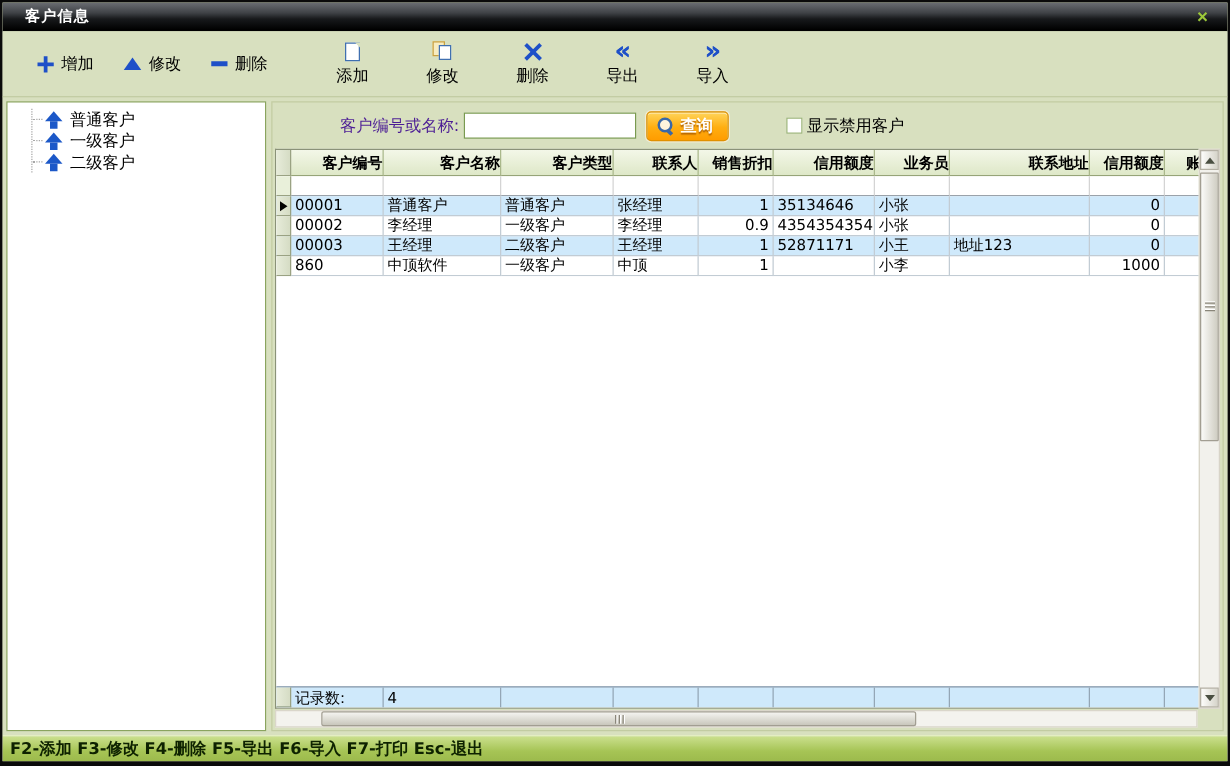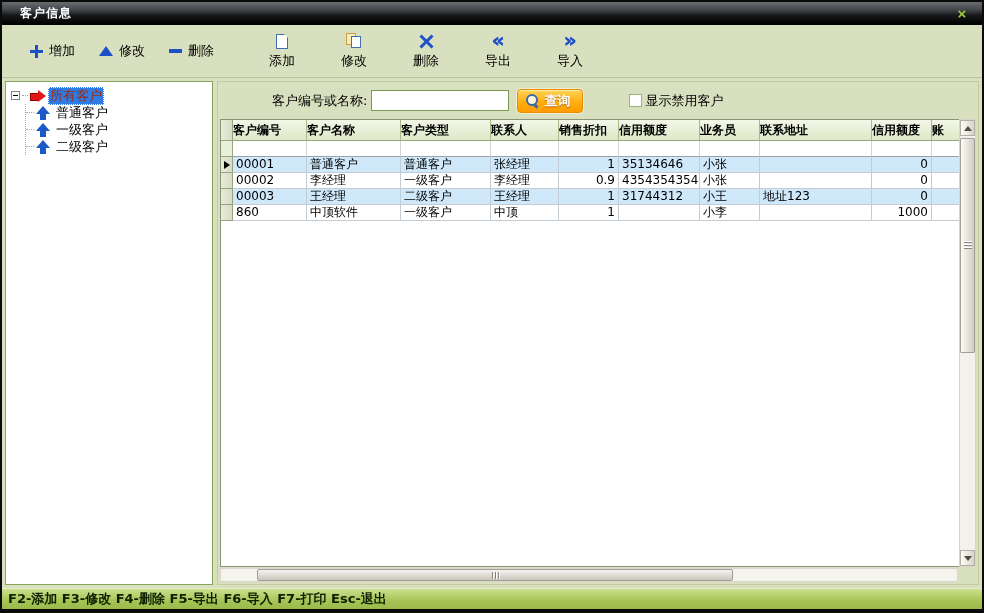--- a/index.html
+++ b/index.html
@@ -65,35 +65,35 @@
   .tree-stub { width:6px; border-top:1px dotted #a8a8a8; }
   .tree-root-label { background:#2f7de4; color:#9c2a10; padding:0 2px; outline:1px dotted #fff; outline-offset:-1px; }
   .tree-children { margin-left:14px; border-left:1px dotted #a8a8a8; }
   .tree-child { display:flex; align-items:center; height:17px; gap:4px; cursor:pointer; margin-top:0px; }
   .tree-child::before { content:""; width:8px; border-top:1px dotted #a8a8a8; margin-right:-2px; }
   .tree-child-label { color:#000; padding:0 2px; }
 
   
   .content-panel { flex:1; display:flex; flex-direction:column; background:#d8e0bf; border:1px solid #c2cca2; min-width:0; }
   .search-row { height:37px; flex:none; display:flex; align-items:center; padding-left:54px; }
-  .search-label { font-size:13px; color:#000000; }
+  .search-label { font-size:13px; color:#4c1d95; }
   .search-input { width:138px; height:21px; margin-left:4px; border:1px solid #7a9a50; background:#fff; font-size:12px; padding:0 3px; font-family:inherit; }
   .query-btn { margin-left:8px; height:24px; padding:0 12px 0 8px; display:flex; align-items:center; gap:4px; border:1px solid #e09000; border-radius:4px; background:linear-gradient(#ffd45a,#ffae10 55%,#ff9c00); box-shadow:inset 0 1px 0 #ffe8a8, 0 0 0 1px #f2ecd2; color:#fff; font-size:13px; font-weight:bold; text-shadow:0 1px 1px #b06000; cursor:pointer; font-family:inherit; }
   .checkbox-wrap { margin-left:46px; display:flex; align-items:center; gap:3px; cursor:pointer; }
   .checkbox-box { width:13px; height:13px; background:#fff; border:1px solid #9cb478; }
   .checkbox-label { font-size:13px; color:#000; }
 
   
   .grid-wrap { flex:1; display:flex; margin:0 2px; min-height:0; }
   .grid { flex:1; display:flex; flex-direction:column; background:#fff; border:1px solid #8a9278; border-right:none; min-width:0; overflow:hidden; }
   .g-row { display:flex; flex:none; min-width:0; }
   .g-cell { flex:none; overflow:hidden; white-space:nowrap; font-size:12px; }
   .ind-cell { width:12px; flex:none; background:linear-gradient(90deg,#e7ecda,#d5dcc4); border-right:1px solid #9aa283; border-bottom:1px solid #9aa283; display:flex; align-items:center; justify-content:center; }
   .header-row { height:21px; background:linear-gradient(#f3f7e8,#dde7c6); font-weight:bold; }
-  .header-row .g-cell { text-align:left; line-height:20px; border-right:1px solid #aab88b; border-bottom:1px solid #96a478; }
+  .header-row .g-cell { text-align:right; line-height:20px; border-right:1px solid #aab88b; border-bottom:1px solid #96a478; }
   .filter-row { height:16px; background:#fff; }
   .filter-row .g-cell { border-right:1px solid #d4d4d4; border-bottom:1px solid #9aa2aa; }
   .filter-row .ind-cell { background:#e9f0da; }
   .data-row { height:16px; }
   .data-row .g-cell { line-height:15px; padding:0 3px; border-right:1px solid #c2ccd4; border-bottom:1px solid #c2ccd4; color:#000; }
   .data-row.blue { background:#cfe9fb; }
   .data-row.white { background:#fff; }
   .sel-marker { width:0; height:0; border-left:6px solid #000; border-top:4px solid transparent; border-bottom:4px solid transparent; }
   .g-spacer { flex:1; background:#fff; }
   .footer-row { height:17px; background:#cfe9fb; border-top:1px solid #8796a6; }
@@ -174,26 +174,20 @@
             <span class="ic chevrons-right-icon">»</span>
           </span>
           <span>导入</span>
         </button>
       </div>
   </div>
 
   <div class="main">
 
     <div class="tree-panel">
-      <div class="tree-root-row">
-        <span class="expand-box"></span>
-        <span class="tree-stub"></span>
-        <span class="ic red-arrow-icon"></span>
-        <span class="tree-root-label">所有客户</span>
-      </div>
       <div class="tree-children" id="tree-children">
           <div class="tree-child">
             <span class="ic up-arrow-icon"></span>
             <span class="tree-child-label">普通客户</span>
           </div>
           <div class="tree-child">
             <span class="ic up-arrow-icon"></span>
             <span class="tree-child-label">一级客户</span>
           </div>
           <div class="tree-child">
@@ -275,41 +269,54 @@
                 <div class="g-cell al-right" style="width: 60px;">0</div>
                 <div class="g-cell" style="flex: 1 1 0%; min-width: 30px;"></div>
               </div>
               <div class="g-row data-row blue">
                 <div class="ind-cell"></div>
                 <div class="g-cell" style="width: 74px;">00003</div>
                 <div class="g-cell" style="width: 94px;">王经理</div>
                 <div class="g-cell" style="width: 90px;">二级客户</div>
                 <div class="g-cell" style="width: 68px;">王经理</div>
                 <div class="g-cell al-right" style="width: 60px;">1</div>
-                <div class="g-cell" style="width: 81px;">31744312</div>
+                <div class="g-cell" style="width: 81px;">52871171</div>
                 <div class="g-cell" style="width: 60px;">小王</div>
                 <div class="g-cell" style="width: 112px;">地址123</div>
                 <div class="g-cell al-right" style="width: 60px;">0</div>
                 <div class="g-cell" style="flex: 1 1 0%; min-width: 30px;"></div>
               </div>
               <div class="g-row data-row white">
                 <div class="ind-cell"></div>
                 <div class="g-cell" style="width: 74px;">860</div>
                 <div class="g-cell" style="width: 94px;">中顶软件</div>
                 <div class="g-cell" style="width: 90px;">一级客户</div>
                 <div class="g-cell" style="width: 68px;">中顶</div>
                 <div class="g-cell al-right" style="width: 60px;">1</div>
                 <div class="g-cell" style="width: 81px;"></div>
                 <div class="g-cell" style="width: 60px;">小李</div>
                 <div class="g-cell" style="width: 112px;"></div>
                 <div class="g-cell al-right" style="width: 60px;">1000</div>
                 <div class="g-cell" style="flex: 1 1 0%; min-width: 30px;"></div>
               </div>
             </div>
           <div class="g-spacer"></div>
+          <div class="g-row footer-row" id="grid-footer">
+              <div class="ind-cell"></div>
+              <div class="g-cell" style="width: 74px;">记录数:</div>
+              <div class="g-cell" style="width: 94px;">4</div>
+              <div class="g-cell" style="width: 90px;"></div>
+              <div class="g-cell" style="width: 68px;"></div>
+              <div class="g-cell" style="width: 60px;"></div>
+              <div class="g-cell" style="width: 81px;"></div>
+              <div class="g-cell" style="width: 60px;"></div>
+              <div class="g-cell" style="width: 112px;"></div>
+              <div class="g-cell" style="width: 60px;"></div>
+              <div class="g-cell" style="flex: 1 1 0%; min-width: 30px;"></div>
+            </div>
         </div>
         <div class="v-scrollbar">
           <div class="sb-btn">
               <span class="tri-up"></span>
             </div>
           <div class="v-thumb">
             <span class="grip-line-h"></span>
               <span class="grip-line-h"></span>
               <span class="grip-line-h"></span>
           </div>

